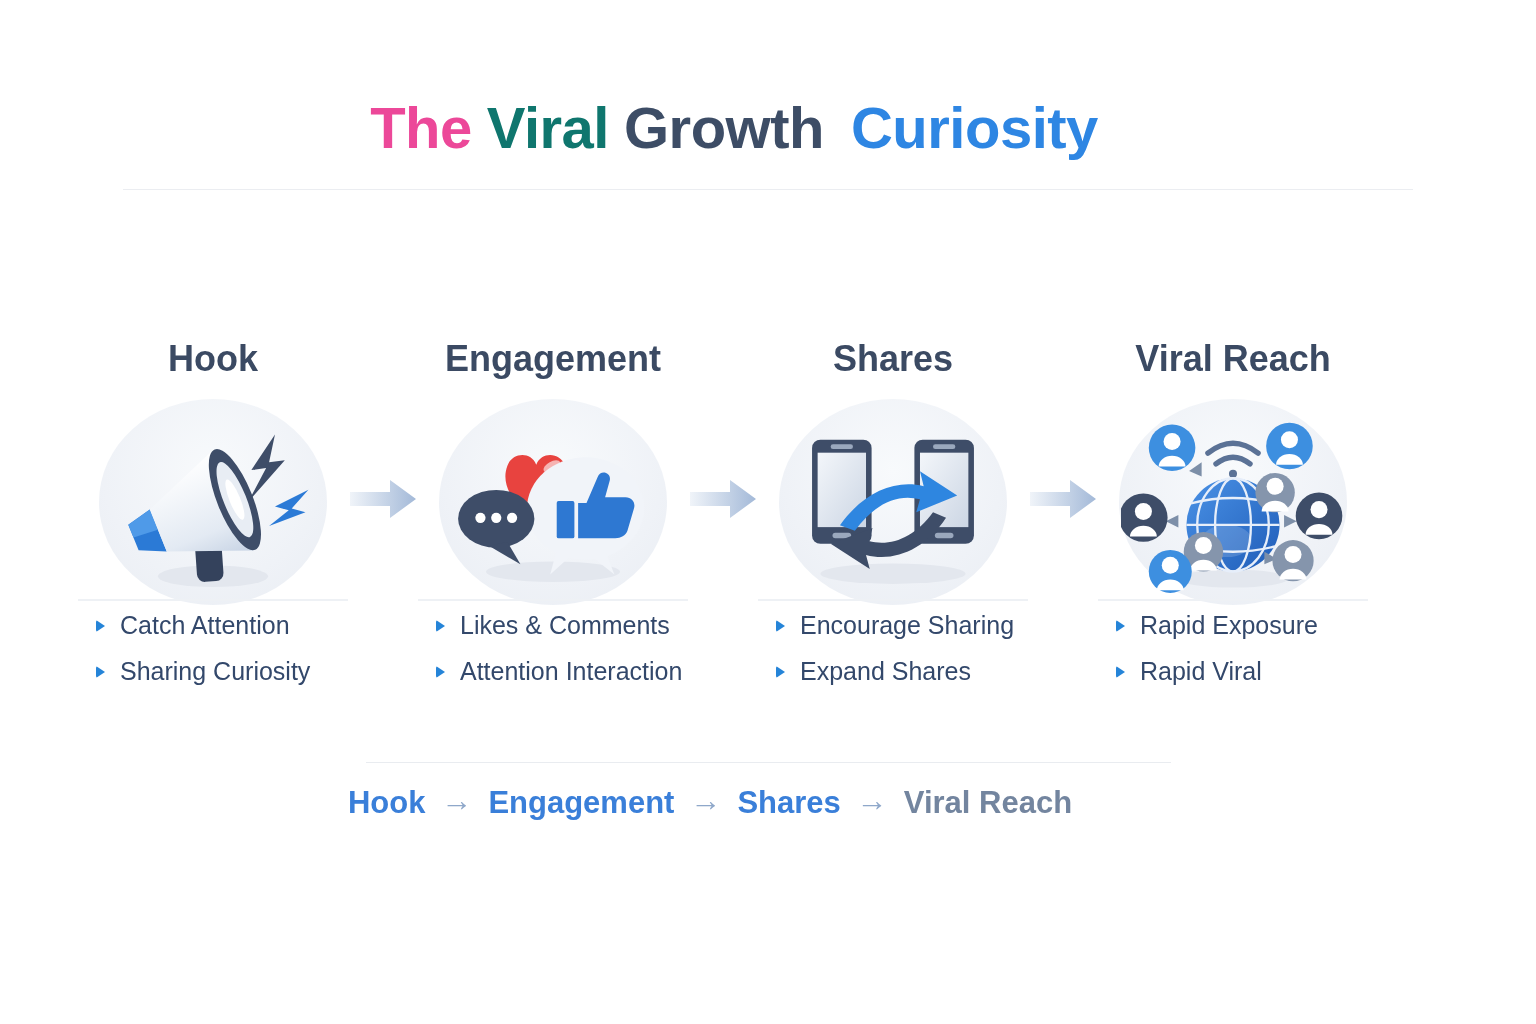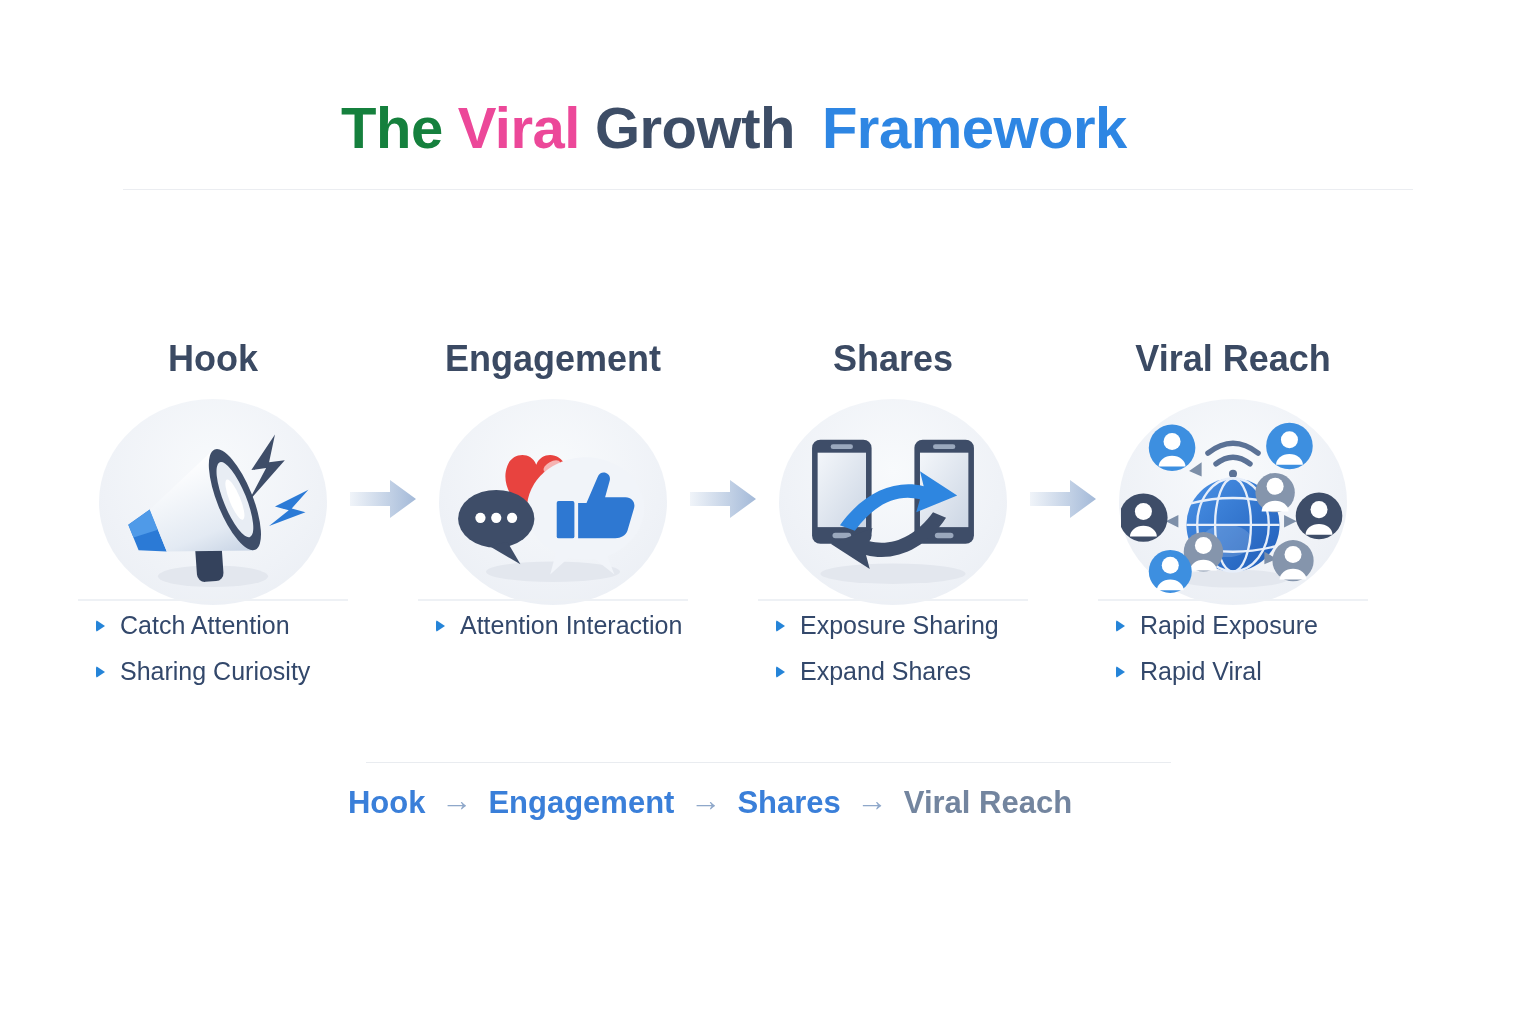--- a/index.html
+++ b/index.html
@@ -3,22 +3,22 @@
 <meta charset="utf-8">
 <style>
   * { margin: 0; padding: 0; box-sizing: border-box; }
   html, body { width: 1536px; height: 1024px; background: #ffffff; overflow: hidden;
     font-family: "Liberation Sans", sans-serif; }
 
   
   .title-wrap { padding-top: 94px; text-align: center; transform: translateX(-34px);
     white-space: nowrap; }
   .title-wrap span { font-size: 58px; letter-spacing: -0.5px; }
-  .t-the       { color: #15803d; font-weight: 600; margin-right: 15px; }
-  .t-viral     { color: #ec4899; font-weight: 800; margin-right: 15px; }
+  .t-the       { color: #ec4899; font-weight: 600; margin-right: 15px; }
+  .t-viral     { color: #0f766e; font-weight: 800; margin-right: 15px; }
   .t-growth    { color: #3d4d66; font-weight: 600; margin-right: 27px; }
   .t-framework { color: #2e86e3; font-weight: 600; }
   .title-divider { width: 1290px; border: none; border-top: 1px solid #ebedf1;
     margin: 28px auto 0; }
 
   
   .stages-row { display: flex; justify-content: center; align-items: flex-start;
     margin-top: 148px; transform: translateX(-45px); }
   .stage { width: 270px; display: flex; flex-direction: column; align-items: center; }
   .stage-title { font-size: 36px; font-weight: 700; color: #3b4a63; line-height: 42px;
@@ -72,21 +72,21 @@
         <stop offset="1" stop-color="#1f5cb8"></stop>
     </linearGradient>
     <g id="person">
       <circle cy="-7" r="9.5" fill="#fff"></circle>
       <path d="M-15 21 a15 12 0 0 1 30 0 z" fill="#fff"></path>
     </g>
   </defs>
 </svg>
 
 <header class="title-wrap">
-  <span class="t-the">The</span><span class="t-viral">Viral</span><span class="t-growth">Growth</span><span class="t-framework">Framework</span>
+  <span class="t-the">The</span><span class="t-viral">Viral</span><span class="t-growth">Growth</span><span class="t-framework">Curiosity</span>
 </header>
 <hr class="title-divider">
 
 <main class="stages-row">
 
   <section class="stage">
     <h2 class="stage-title">Hook</h2>
     <div class="icon-circle">
       <svg width="200" height="182" viewBox="0 0 200 185">
         <ellipse cx="100" cy="168" rx="56" ry="11" fill="#e3e7ee"></ellipse>
@@ -138,20 +138,24 @@
         <path d="M66 138 L80 162 L46 142 Z" fill="#3e4d68"></path>
         <circle cx="37" cy="112" r="5.5" fill="#ffffff"></circle>
         <circle cx="54" cy="112" r="5.5" fill="#ffffff"></circle>
         <circle cx="71" cy="112" r="5.5" fill="#ffffff"></circle>
       </svg>
     </div>
     <hr class="stage-rule">
     <ul class="bullets" style="list-style:none">
       <li class="bullet">
         <span class="bullet-marker"></span>
+        <span class="bullet-text">Likes &amp; Comments</span>
+      </li>
+      <li class="bullet">
+        <span class="bullet-marker"></span>
         <span class="bullet-text">Attention Interaction</span>
       </li>
     </ul>
   </section>
 
   <div class="connector">
     <svg width="70" height="52" viewBox="0 0 70 52">
       <path d="M2 19 H42 V7 L68 26 L42 45 V33 H2 Z" fill="url(#arrowGrad)"></path>
     </svg>
   </div>
@@ -170,21 +174,21 @@
         <rect x="158" y="33" width="24" height="5" rx="2.5" fill="#9aa8bd"></rect>
         <rect x="160" y="128" width="20" height="6" rx="3" fill="#9aa8bd"></rect>
         <path d="M58 120 C 82 86 116 70 148 78 L144 62 L184 88 L140 106 L144 92 C 120 86 96 96 74 126 Z" fill="#2e86e0"></path>
         <path d="M172 112 C 150 146 116 160 86 152 L90 167 L48 140 L93 123 L89 137 C 112 143 138 134 158 106 Z" fill="#3e4d68"></path>
       </svg>
     </div>
     <hr class="stage-rule">
     <ul class="bullets" style="list-style:none">
       <li class="bullet">
         <span class="bullet-marker"></span>
-        <span class="bullet-text">Exposure Sharing</span>
+        <span class="bullet-text">Encourage Sharing</span>
       </li>
       <li class="bullet">
         <span class="bullet-marker"></span>
         <span class="bullet-text">Expand Shares</span>
       </li>
     </ul>
   </section>
 
   <div class="connector">
     <svg width="70" height="52" viewBox="0 0 70 52">

